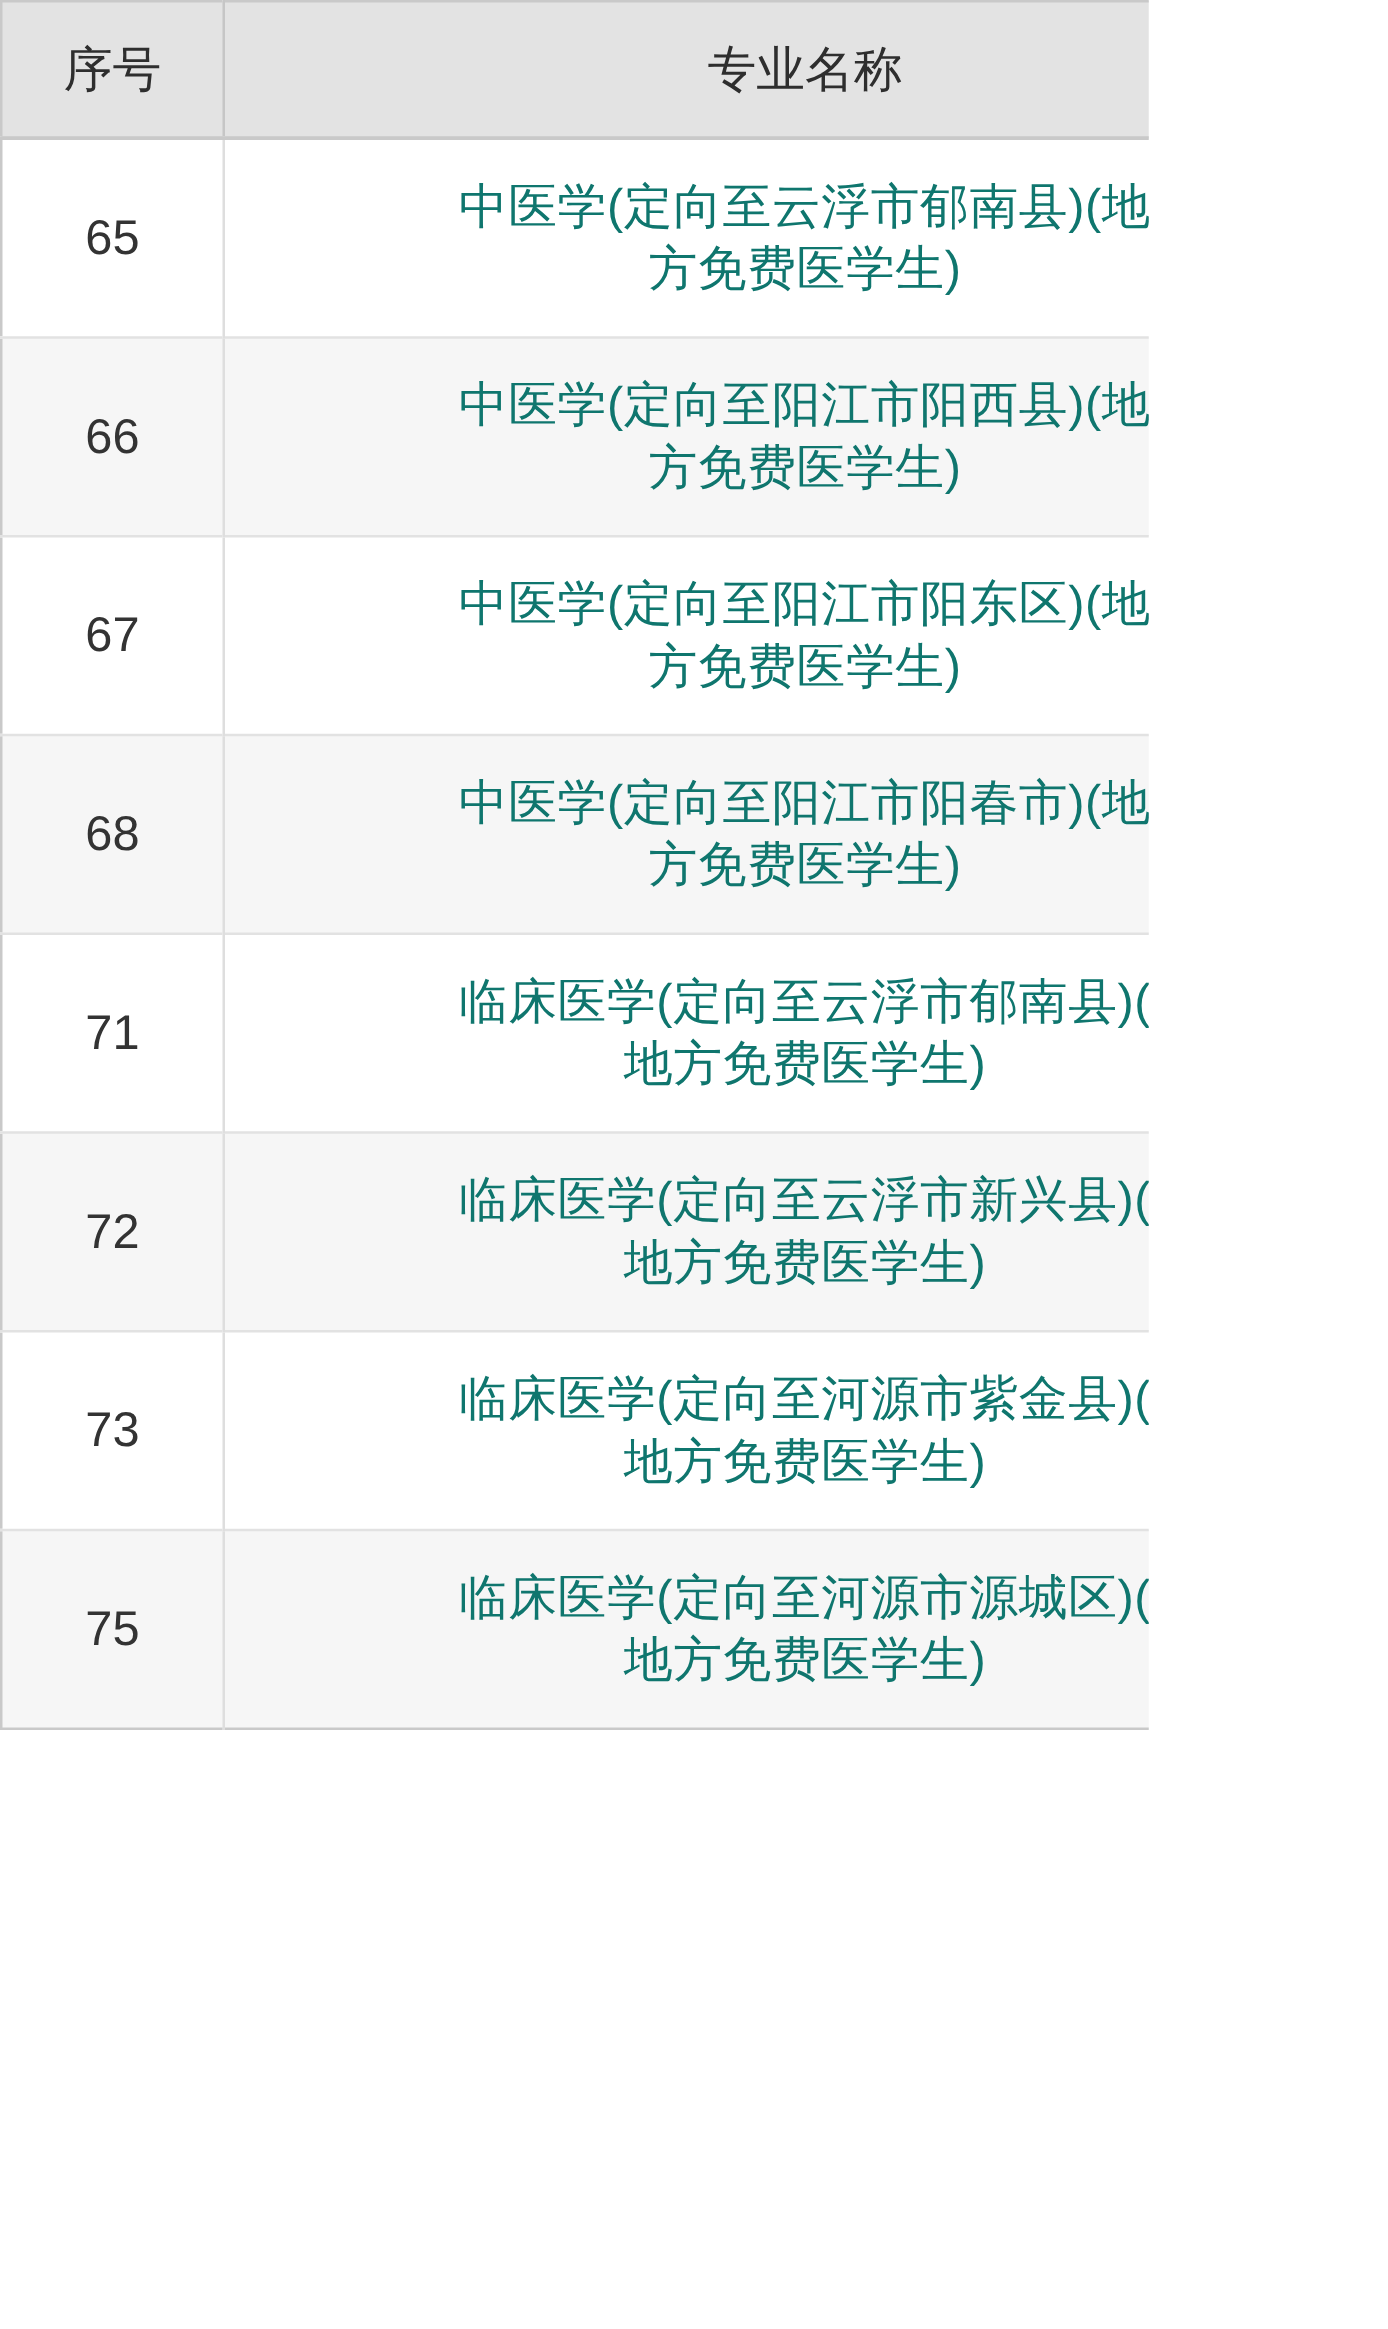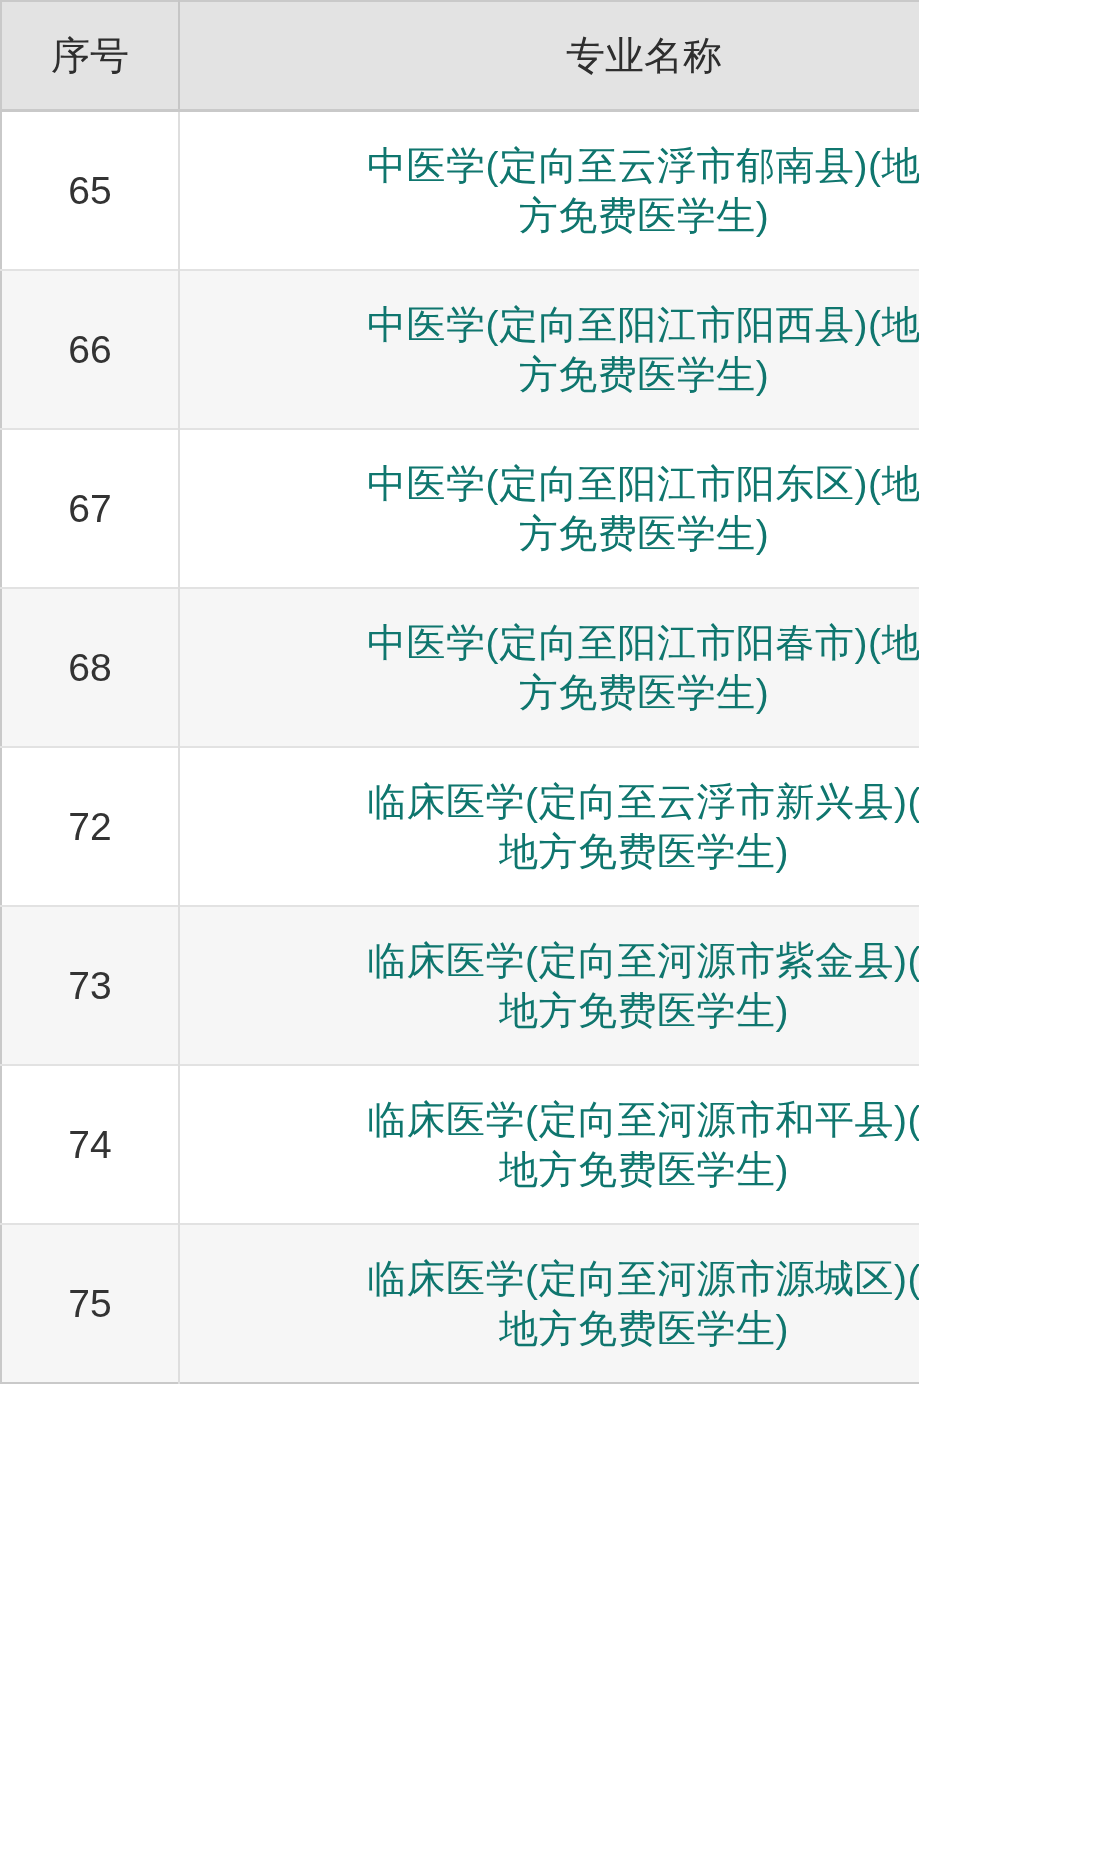--- a/index.html
+++ b/index.html
@@ -115,47 +115,47 @@
     <td class="td-index">
       <span class="index-text">68</span>
     </td>
     <td class="td-name">
       <span class="name-text">中医学(定向至阳江市阳春市)(地
 方免费医学生)</span>
     </td>
   </tr>
         <tr>
     <td class="td-index">
+      <span class="index-text">71</span>
+    </td>
+    <td class="td-name">
+      <span class="name-text">临床医学(定向至云浮市郁南县)(
+地方免费医学生)</span>
+    </td>
+  </tr>
+        <tr>
+    <td class="td-index">
       <span class="index-text">72</span>
     </td>
     <td class="td-name">
       <span class="name-text">临床医学(定向至云浮市新兴县)(
 地方免费医学生)</span>
     </td>
   </tr>
         <tr>
     <td class="td-index">
       <span class="index-text">73</span>
     </td>
     <td class="td-name">
       <span class="name-text">临床医学(定向至河源市紫金县)(
 地方免费医学生)</span>
     </td>
   </tr>
         <tr>
     <td class="td-index">
-      <span class="index-text">74</span>
-    </td>
-    <td class="td-name">
-      <span class="name-text">临床医学(定向至河源市和平县)(
-地方免费医学生)</span>
-    </td>
-  </tr>
-        <tr>
-    <td class="td-index">
       <span class="index-text">75</span>
     </td>
     <td class="td-name">
       <span class="name-text">临床医学(定向至河源市源城区)(
 地方免费医学生)</span>
     </td>
   </tr>
       </tbody>
   </table>
 </div>

